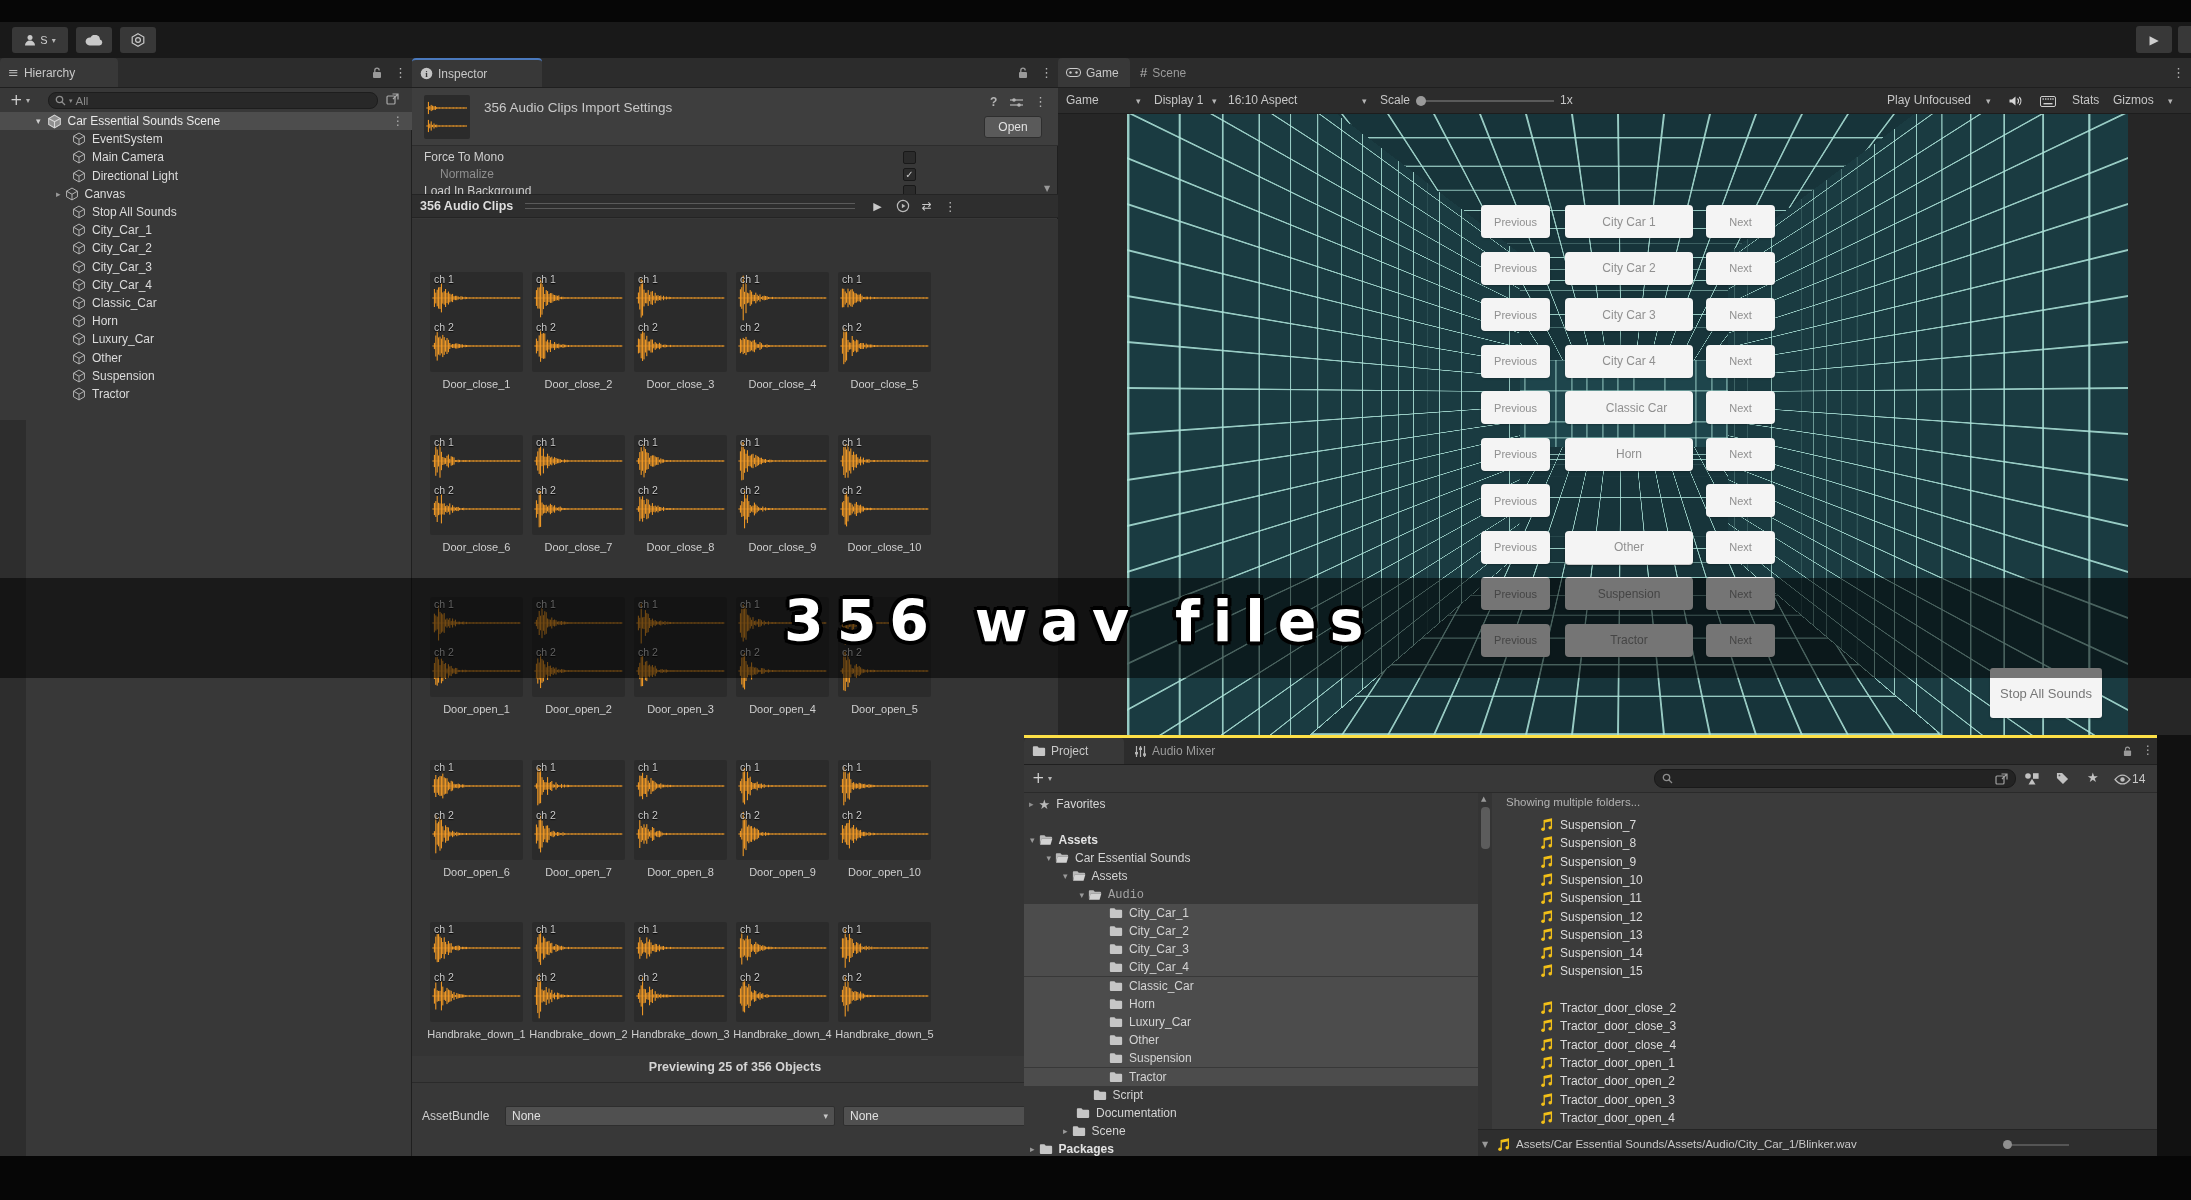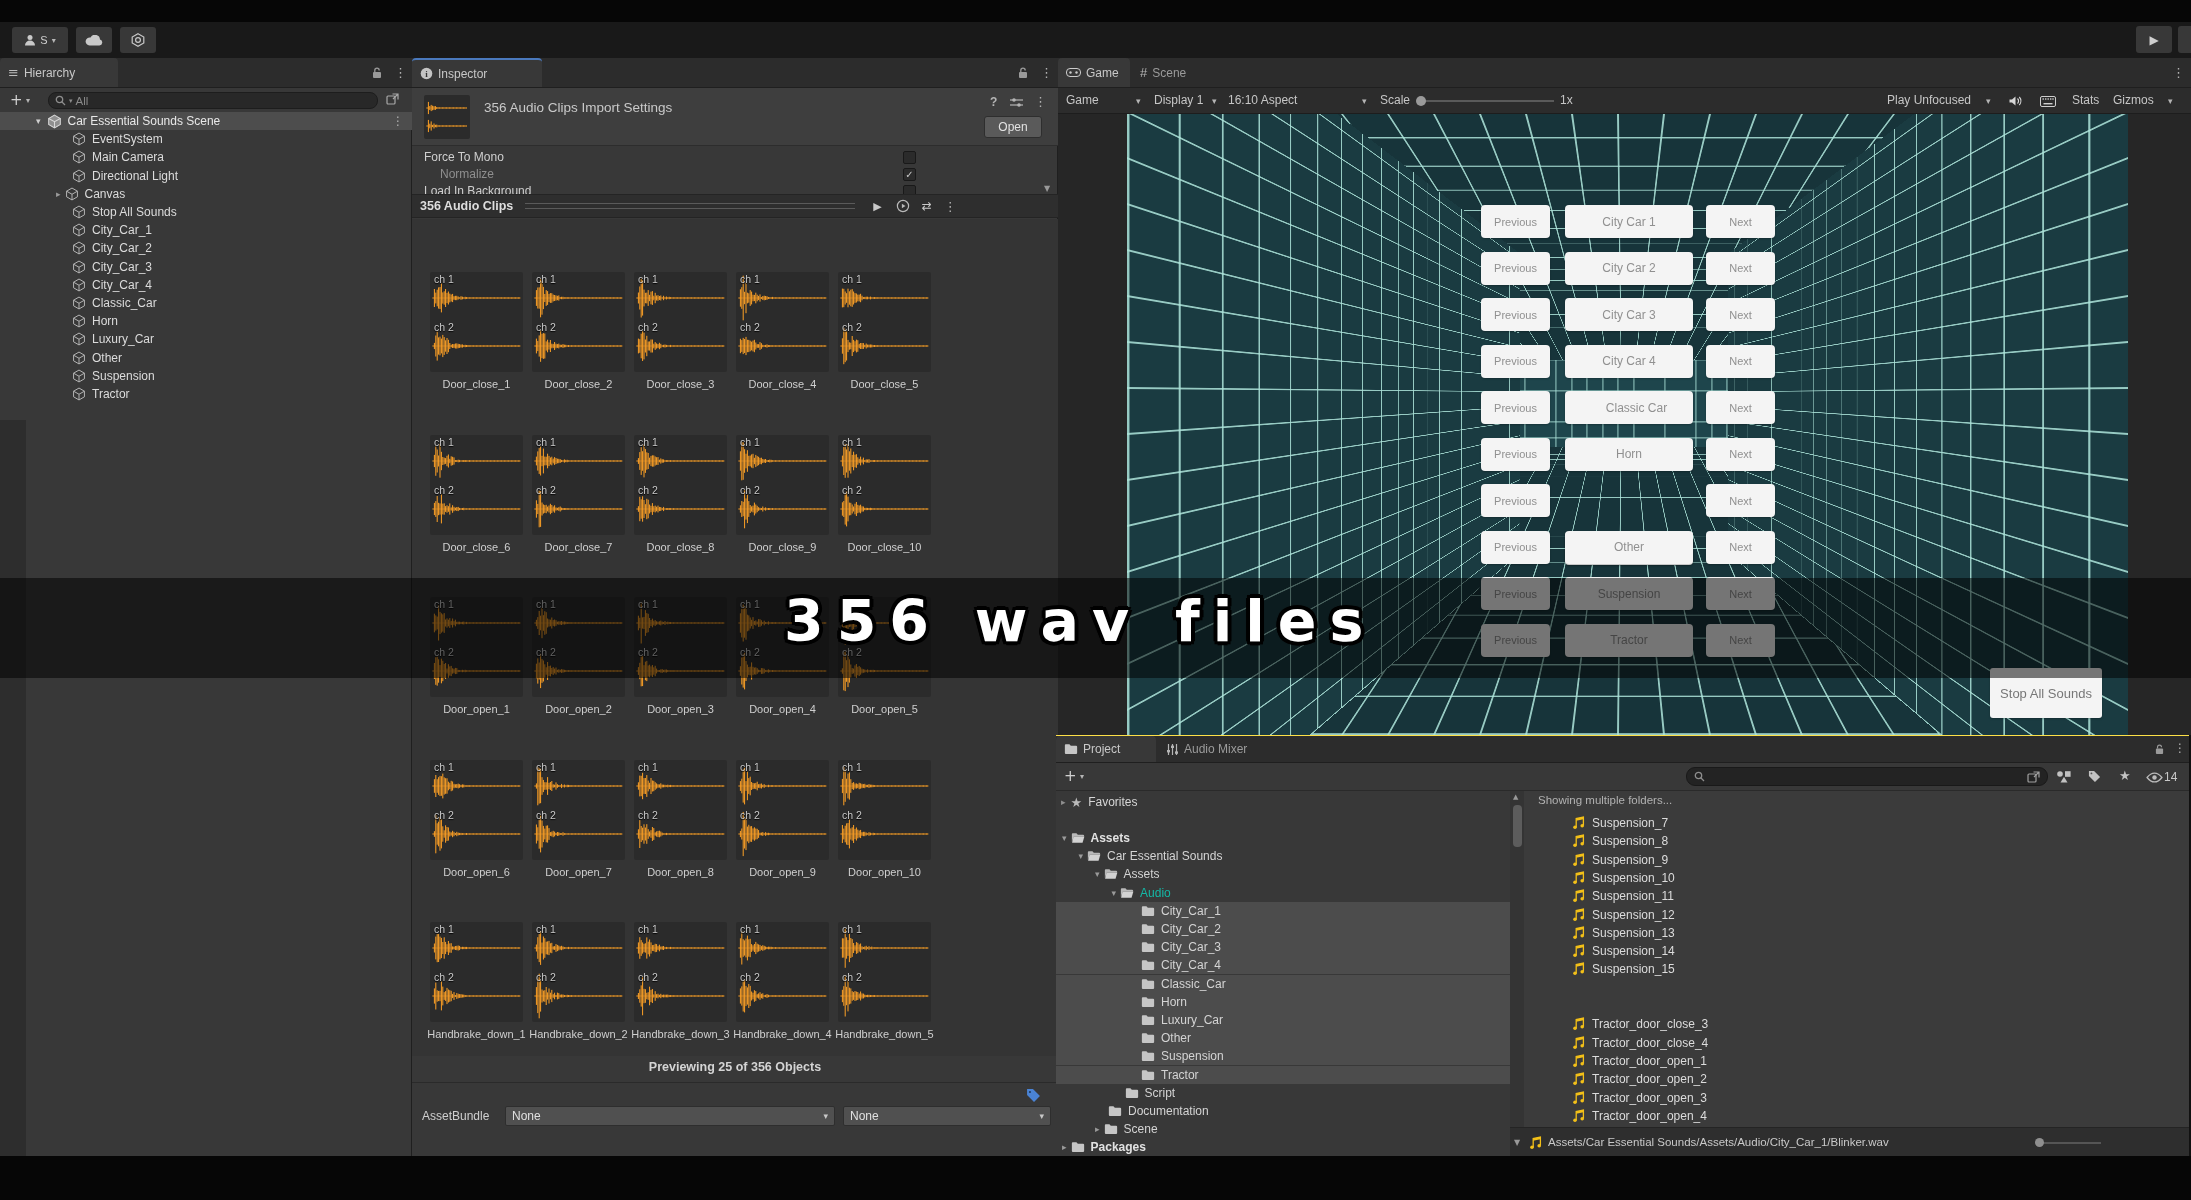--- a/index.html
+++ b/index.html
@@ -579,21 +579,21 @@
             <div class="gbtn" style="left: 579px; top: 463px; width: 69px; height: 33px; font-size: 11px;">Next</div>
             <div class="gbtn" style="left: 354px; top: 509.5px; width: 69px; height: 33px; font-size: 11px;">Previous</div>
             <div class="gbtn" style="left: 438px; top: 509.5px; width: 128px; height: 33px; font-size: 12px;">Tractor</div>
             <div class="gbtn" style="left: 579px; top: 509.5px; width: 69px; height: 33px; font-size: 11px;">Next</div>
           </div>
         <div class="gbtn" style="left:863px;top:554px;width:112px;height:50px;font-size:13px;color:#777;border-radius:3px">Stop All Sounds</div>
       </div>
     </div>
   </div>
 
-  <div class="panel" style="left:1056px;top:735px;width:1133px;height:365px;border-top:1px solid #fde047">
+  <div class="panel" style="left:1024px;top:735px;width:1133px;height:365px;border-top:3px solid #fde047">
     <div class="tabbar" style="left:0;top:0;width:1133px;height:27px">
       <div class="tab" style="left:0;width:100px">
         <span class="ico">
             <svg width="14" height="12" viewBox="0 0 16 13">
               <path d="M1 2.2C1 1.5 1.5 1 2.2 1h4l1.6 1.8h6A1.2 1.2 0 0 1 15 4v7a1.2 1.2 0 0 1-1.2 1.2H2.2A1.2 1.2 0 0 1 1 11Z" fill="#c6c6c6"></path>
             </svg>
           </span>
         <span>Project</span>
       </div>
       <div class="tab inactive" style="left:102px;width:126px">
@@ -697,21 +697,21 @@
           <div style="margin-left: 6px; color: rgb(212, 212, 212); font-size: 12px;">Assets</div>
         </div>
         <div style="position: absolute; left: 0px; top: 92.6px; width: 454px; height: 18px; display: flex; align-items: center;">
           <div style="margin-left: 55.5px; color: rgb(154, 154, 154); font-size: 9px; font-family: &quot;DejaVu Sans&quot;, sans-serif;">▾</div>
           <span class="ico" style="margin-left: 4px;">
             <svg width="14" height="12" viewBox="0 0 16 13">
               <path d="M1 2.2C1 1.5 1.5 1 2.2 1h4l1.6 1.8h6A1.2 1.2 0 0 1 15 4v1H3L1 11Z" fill="#b9b9b9"></path>
               <path d="M2.8 5.2h12.4L13.2 12H1.2Z" fill="#d2d2d2"></path>
             </svg>
           </span>
-          <div style="margin-left: 6px; color: #14b8a6; font-size: 12px;">Audio</div>
+          <div style="margin-left: 6px; color: #a3a3a3; font-size: 12px; font-family: Liberation Mono, monospace;">Audio</div>
         </div>
         <div style="position: absolute; left: 0px; top: 110.8px; width: 454px; height: 18px; display: flex; align-items: center; background: rgb(76, 76, 76);">
           <span class="ico" style="margin-left: 85px;">
             <svg width="14" height="12" viewBox="0 0 16 13">
               <path d="M1 2.2C1 1.5 1.5 1 2.2 1h4l1.6 1.8h6A1.2 1.2 0 0 1 15 4v7a1.2 1.2 0 0 1-1.2 1.2H2.2A1.2 1.2 0 0 1 1 11Z" fill="#c6c6c6"></path>
             </svg>
           </span>
           <div style="margin-left: 6px; color: rgb(212, 212, 212); font-size: 12px;">City_Car_1</div>
         </div>
         <div style="position: absolute; left: 0px; top: 129px; width: 454px; height: 18px; display: flex; align-items: center; background: rgb(76, 76, 76);">
@@ -918,20 +918,31 @@
         <div style="position: absolute; left: 0px; top: 169.4px; width: 665px; height: 18px; display: flex; align-items: center;">
           <span class="ico" style="margin-left: 49px;">
             <svg width="12" height="14" viewBox="0 0 12 14">
               <path d="M3.2 11.2V2.6L10.4 1v8.6" stroke="#f3c018" stroke-width="1.3" fill="none"></path>
               <path d="M3.2 2.6 10.4 1v2.2L3.2 4.8Z" fill="#f3c018"></path>
               <circle cx="2" cy="11.3" r="1.8" fill="#f3c018"></circle>
               <circle cx="9.2" cy="9.7" r="1.8" fill="#f3c018"></circle>
             </svg>
           </span>
           <div style="margin-left: 7px; color: rgb(220, 220, 220); font-size: 12px;">Suspension_15</div>
+        </div>
+        <div style="position: absolute; left: 0px; top: 206px; width: 665px; height: 18px; display: flex; align-items: center;">
+          <span class="ico" style="margin-left: 49px;">
+            <svg width="12" height="14" viewBox="0 0 12 14">
+              <path d="M3.2 11.2V2.6L10.4 1v8.6" stroke="#f3c018" stroke-width="1.3" fill="none"></path>
+              <path d="M3.2 2.6 10.4 1v2.2L3.2 4.8Z" fill="#f3c018"></path>
+              <circle cx="2" cy="11.3" r="1.8" fill="#f3c018"></circle>
+              <circle cx="9.2" cy="9.7" r="1.8" fill="#f3c018"></circle>
+            </svg>
+          </span>
+          <div style="margin-left: 7px; color: rgb(220, 220, 220); font-size: 12px;">Tractor_door_close_2</div>
         </div>
         <div style="position: absolute; left: 0px; top: 224.3px; width: 665px; height: 18px; display: flex; align-items: center;">
           <span class="ico" style="margin-left: 49px;">
             <svg width="12" height="14" viewBox="0 0 12 14">
               <path d="M3.2 11.2V2.6L10.4 1v8.6" stroke="#f3c018" stroke-width="1.3" fill="none"></path>
               <path d="M3.2 2.6 10.4 1v2.2L3.2 4.8Z" fill="#f3c018"></path>
               <circle cx="2" cy="11.3" r="1.8" fill="#f3c018"></circle>
               <circle cx="9.2" cy="9.7" r="1.8" fill="#f3c018"></circle>
             </svg>
           </span>

